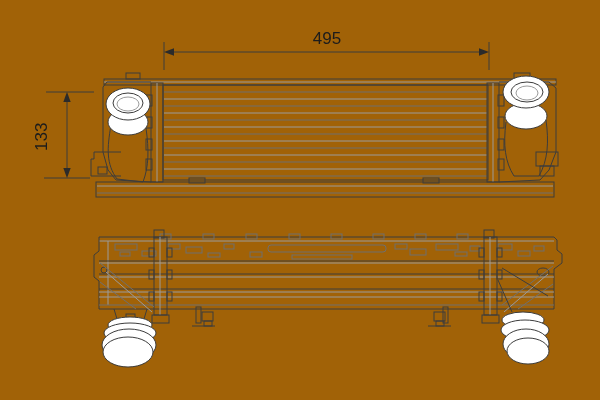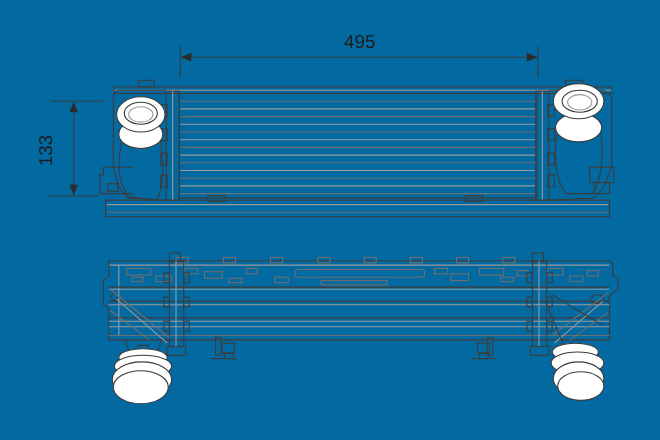--- a/index.html
+++ b/index.html
@@ -1,20 +1,20 @@
 <!DOCTYPE html>
 <html><head>
 <meta charset="utf-8">
 <style>
   html, body { margin: 0; padding: 0; background: #ffffff; }
   .canvas {
     position: relative;
     width: 600px;
     height: 400px;
-    background: #0369a1;
+    background: #a16207;
     overflow: hidden;
     font-family: "Liberation Sans", sans-serif;
   }
   svg { display: block; }
   .ln  { fill: none; stroke: #3c3c3c; stroke-width: 1; }
   .lnm { fill: none; stroke: #6f6f6f; stroke-width: 1; }
   .lnl { fill: none; stroke: #9b9b9b; stroke-width: 1; }
   .fw  { fill: #ffffff; stroke: #3c3c3c; stroke-width: 1; }
   .fd  { fill: #2b2b2b; stroke: none; }
   .dim-text {

